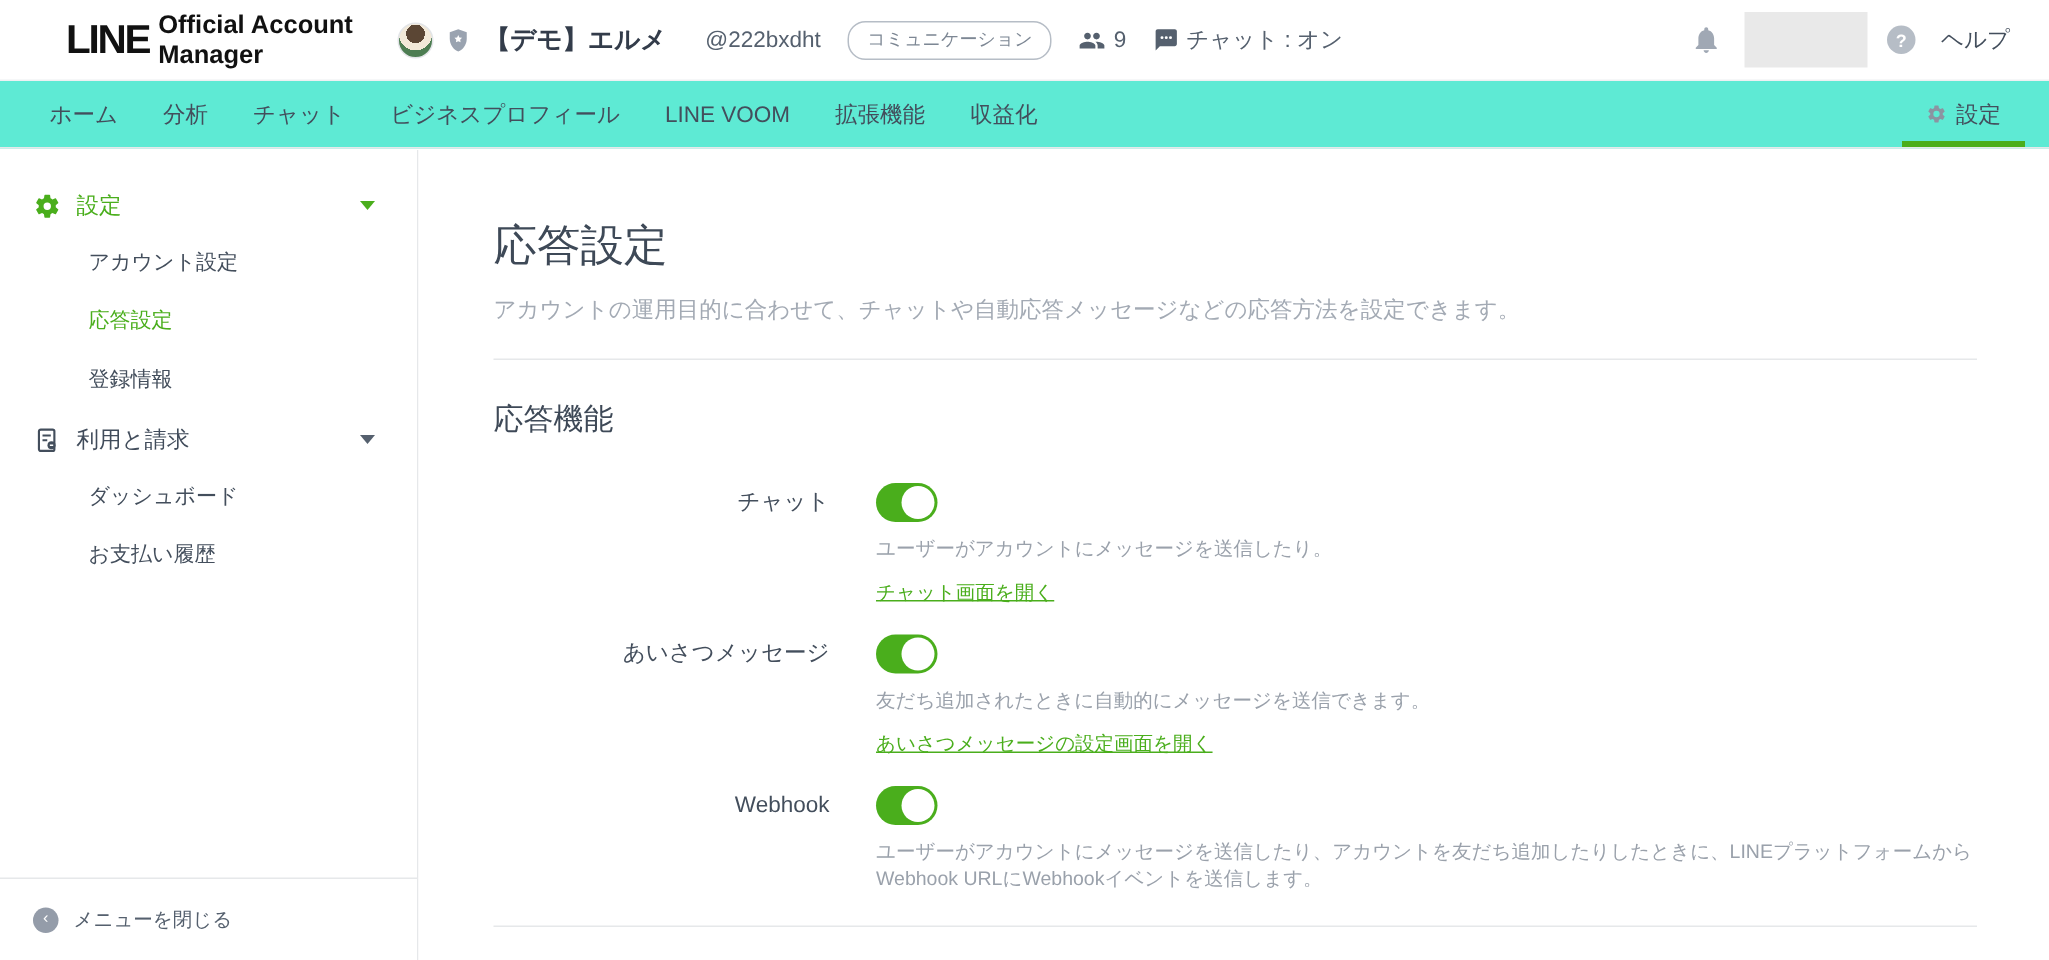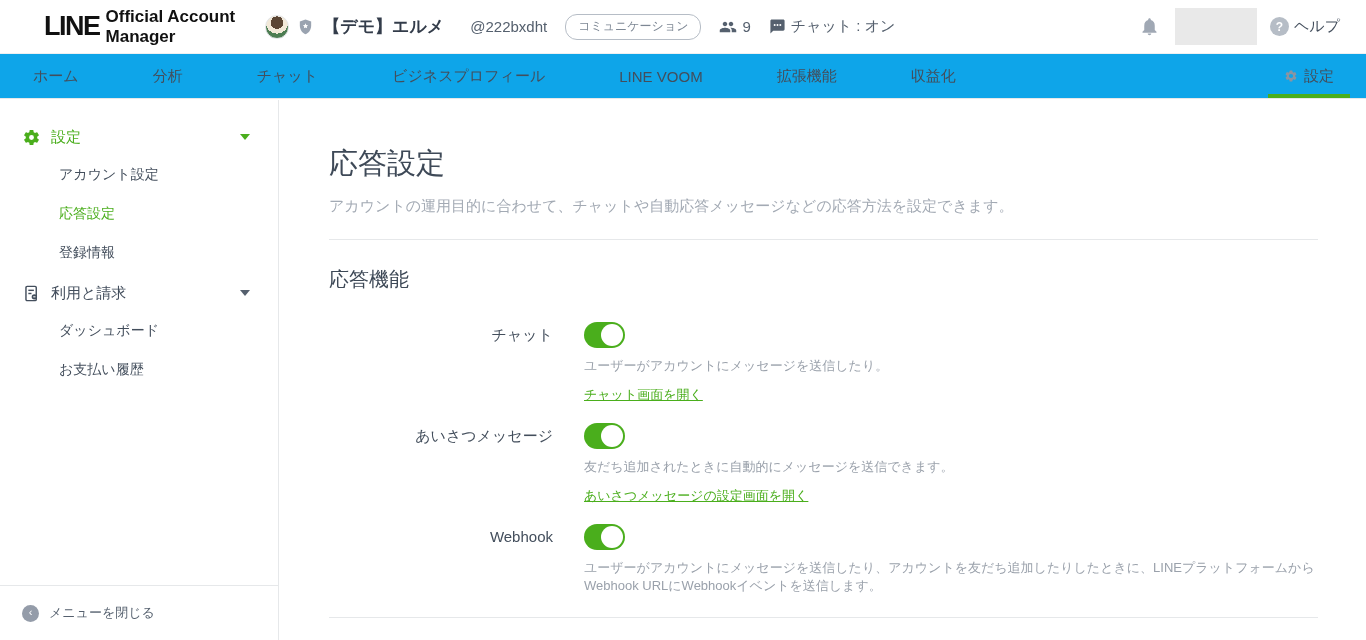--- a/index.html
+++ b/index.html
@@ -21,25 +21,25 @@
   .acct-id { margin-left:26px; font-size:15px; color:var(--slate); }
   .plan-badge { margin-left:18px; font-size:12px; color:#7d8794; border:1px solid #b6bdc6;
     border-radius:12px; padding:3px 12px 4px; white-space:nowrap; }
   .meta { display:flex; align-items:center; margin-left:18px; font-size:15px; color:var(--slate); }
   .meta svg { margin-right:5px; }
   .header-right { margin-left:auto; display:flex; align-items:center; }
   .masked-box { width:82px; height:37px; background:#e9e9e9; margin:0 13px 0 15px; }
   .help { display:flex; align-items:center; cursor:pointer; }
   .qmark { width:19px; height:19px; border-radius:50%; background:#b6bdc6; color:#fff;
     font-size:12px; font-weight:700; display:flex; align-items:center; justify-content:center; }
-  .help-label { margin-left:5px; font-size:15px; color:#434e5c; }
+  .help-label { margin-left:17px; font-size:15px; color:#434e5c; }
 
   
   .nav { height:45px; display:flex; align-items:stretch; border-bottom:1px solid var(--border);
-    padding-left:18px; background:#0ea5e9; position:relative; z-index:2;gap:44px; }
+    padding-left:18px; background:#5eead4; position:relative; z-index:2; }
   .nav-tab { display:flex; align-items:center; padding:0 15px; font-size:15px; color:#434e5c; cursor:pointer; }
   .nav-settings { margin-left:auto; margin-right:16px; position:relative; display:flex;
     align-items:center; padding:0 16px; font-size:15px; color:#434e5c; cursor:pointer; }
   .nav-settings .bar { position:absolute; left:0; right:0; bottom:0; height:4px; background:var(--green); }
   .nav-settings svg { margin-right:6px; }
 
   
   .sidebar { position:absolute; left:0; top:100px; bottom:0; width:279px; background:#fff;
     border-right:1px solid var(--border); padding-top:23px; }
   .side-group { display:flex; align-items:center; padding:0 28px 0 22px; height:28px;

